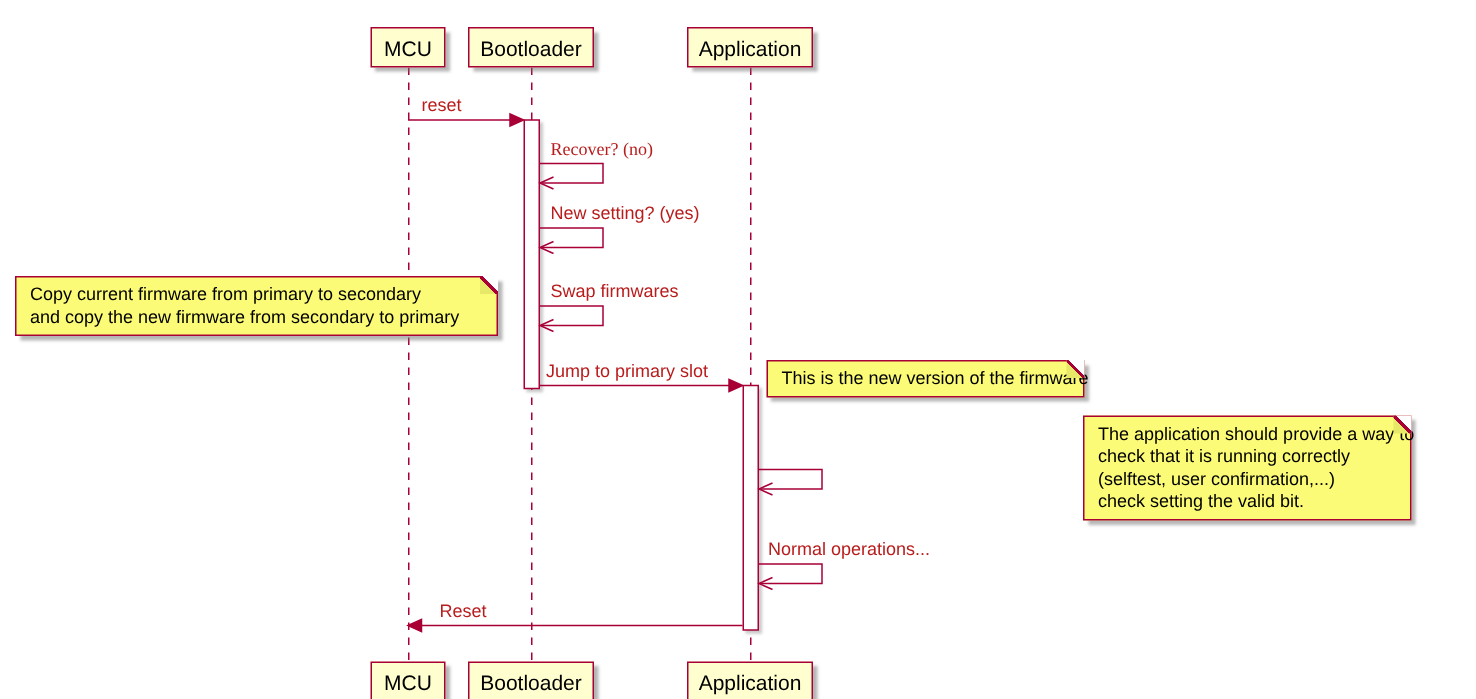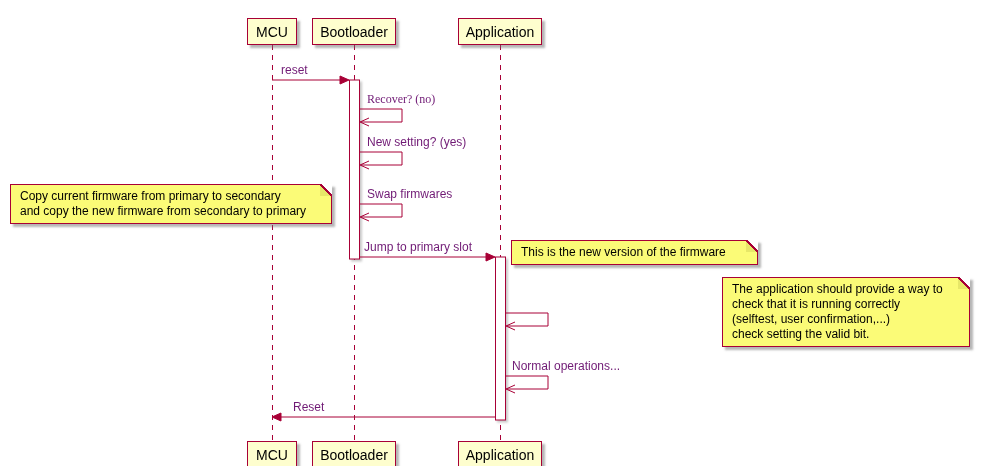--- a/index.html
+++ b/index.html
@@ -26,21 +26,21 @@
   .participant {
     position:absolute; height:27px;
     background:#FEFECE; border:1.5px solid #A80036;
     box-shadow:3px 3px 2px rgba(110,110,110,0.50);
     display:flex; align-items:center; justify-content:center;
     font-size:14px; line-height:14px; white-space:nowrap;
   }
 
   .msg-label {
     position:absolute; font-size:12px; line-height:15px;
-    white-space:nowrap; color:#701a75;
+    white-space:nowrap; color:#b91c1c;
   }
 
   .note {
     position:absolute;
     background:#FBFB77; border:1px solid #A80036;
     box-shadow:3px 3px 2px rgba(110,110,110,0.50);
     font-size:12px; line-height:15px; padding:4px 9px;
     color:#000000;
   }
   .note-line { white-space:nowrap; }
@@ -137,26 +137,26 @@
   <div class="msg-label" style="left:364px; top:227px;">Jump to primary slot</div>
   <div class="msg-label" style="left:512px; top:346px;">Normal operations...</div>
   <div class="msg-label" style="left:293px; top:387px;">Reset</div>
 
   <div class="note" style="left:10px; top:171px; width:322px;">
     <span class="note-fold"></span>
     <div class="note-line">Copy current firmware from primary to secondary</div>
     <div class="note-line">and copy the new firmware from secondary to primary</div>
   </div>
 
-  <div class="note" style="left:511px; top:227px; width:247px;">
+  <div class="note" style="left:511px; top:227px; width:212px;">
     <span class="note-fold"></span>
     <div class="note-line">This is the new version of the firmware</div>
   </div>
 
-  <div class="note" style="left:722px; top:264px; width:248px;">
+  <div class="note" style="left:722px; top:264px; width:219px;">
     <span class="note-fold"></span>
     <div class="note-line">The application should provide a way to</div>
     <div class="note-line">check that it is running correctly</div>
     <div class="note-line">(selftest, user confirmation,...)</div>
     <div class="note-line">check setting the valid bit.</div>
   </div>
 
 </div>
 
 </body></html>

